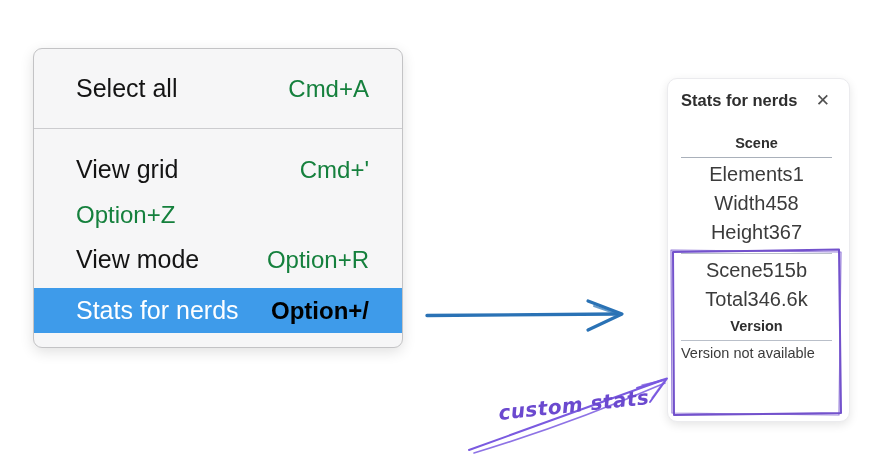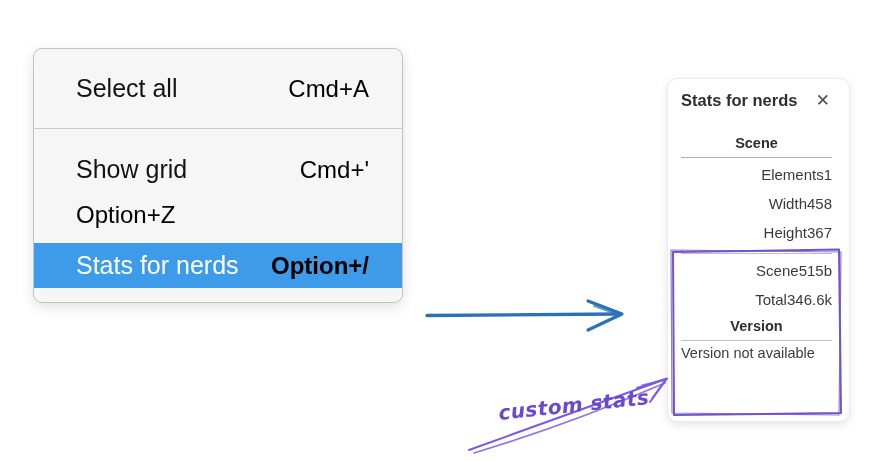--- a/index.html
+++ b/index.html
@@ -29,21 +29,21 @@
     display: flex;
     align-items: center;
     justify-content: space-between;
     padding: 0 33px 0 42px;
     height: 45px;
     font-size: 25px;
     color: #141414;
     cursor: default;
   }
   .menu-item.first { height: 79px; }
-  .mi-shortcut { color: #000000; font-size: 24px; }
+  .mi-shortcut { color: #15803d; font-size: 24px; }
   .menu-sep { height: 1px; background: #cccccf; width: 100%; }
   .menu-group { padding: 18px 0 14px 0; }
   .menu-item.highlighted {
     background: #3e9bea;
     color: #ffffff;
     margin-top: 6px;
   }
   .menu-item.highlighted .mi-shortcut { color: #000000; font-weight: bold; }
 
   
@@ -80,24 +80,24 @@
     color: #2e2e2e;
   }
   .sp-heading.scene   { margin-top: 25px; }
   .sp-heading.storage { margin-top: 10px; }
   .sp-heading.version { margin-top: 4px; }
   .sp-divider { height: 1px; background: #a9b0ba; margin-top: 6px; }
   .sp-divider.thin { background: #b9bfc9; }
   .sp-rows { margin-top: 2px; }
   .sp-row {
     display: flex;
-    justify-content: flex-end;
+    justify-content: center;
     align-items: center;
     height: 29px;
-    font-size: 15px;
+    font-size: 20px;
     color: #3b3b3b;
   }
   .sp-note {
     margin-top: 1px;
     font-size: 14.5px;
     color: #3b3b3b;
     line-height: 22px;
   }
 
   
@@ -131,25 +131,29 @@
 <div class="stage">
 
   <div class="context-menu">
     <div class="menu-item first">
       <span class="mi-label">Select all</span>
       <span class="mi-shortcut">Cmd+A</span>
     </div>
     <div class="menu-sep"></div>
     <div class="menu-group">
       <div class="menu-item">
-        <span class="mi-label">Show grid</span>
+        <span class="mi-label">View grid</span>
         <span class="mi-shortcut">Cmd+'</span>
       </div>
       <div class="menu-item">
         <span class="mi-shortcut">Option+Z</span>
+      </div>
+      <div class="menu-item">
+        <span class="mi-label">View mode</span>
+        <span class="mi-shortcut">Option+R</span>
       </div>
       <div class="menu-item highlighted">
         <span class="mi-label">Stats for nerds</span>
         <span class="mi-shortcut">Option+/</span>
       </div>
     </div>
   </div>
 
   <div class="stats-panel">
     <div class="sp-header">

